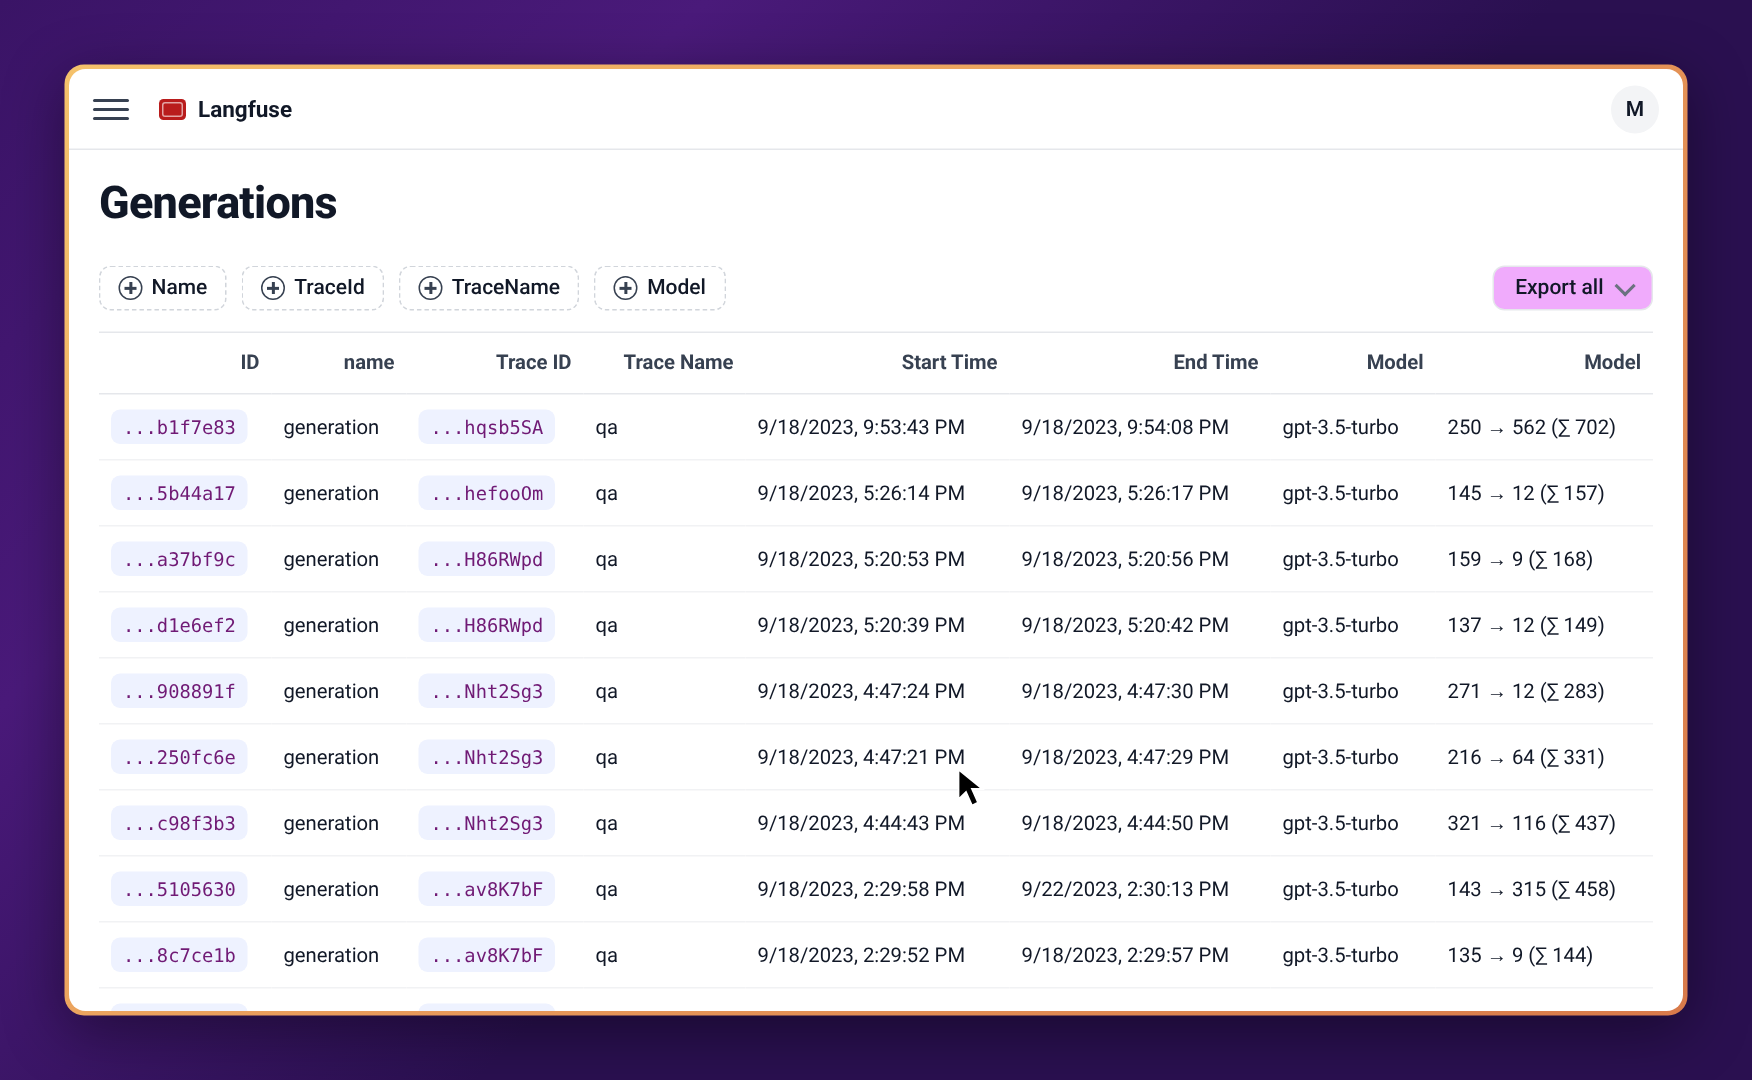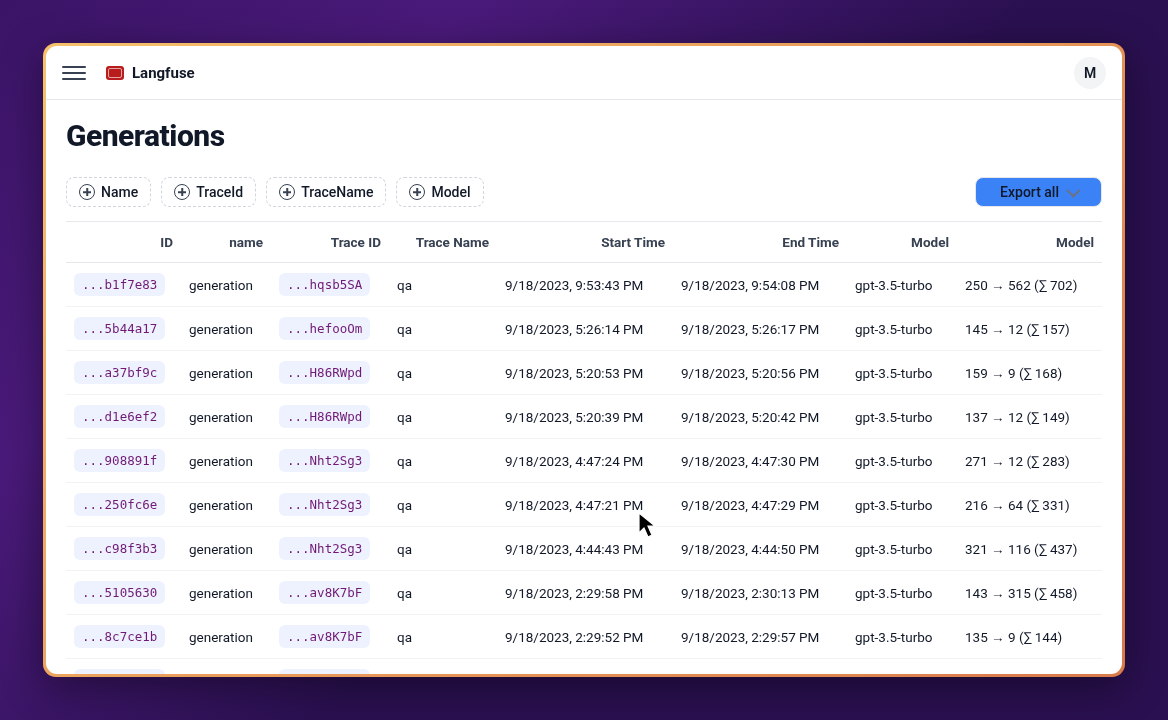--- a/index.html
+++ b/index.html
@@ -56,22 +56,22 @@
     border:1px dashed #d1d5db; border-radius:8px;
     padding: 6px 12px; font-size:14px; color:#111827; font-weight:500;
     background:#fff; cursor:pointer;
   }
   .plus-circle { width:16px; height:16px; border:1.5px solid #374151; border-radius:50%; position:relative; }
   .plus-circle::before, .plus-circle::after { content:""; position:absolute; background:#374151; }
   .plus-circle::before { left:3px; right:3px; top:50%; height:1.5px; transform:translateY(-50%); }
   .plus-circle::after  { top:3px; bottom:3px; left:50%; width:1.5px; transform:translateX(-50%); }
   .export-btn {
     margin-left:auto; display:flex; align-items:center; gap:8px;
-    border:1px solid #e5e7eb; border-radius:8px; padding:6px 24px;
-    font-size:14px; font-weight:500; color:#111827; background:#3b82f6; cursor:pointer;
+    border:1px solid #e5e7eb; border-radius:8px; padding:6px 14px;
+    font-size:14px; font-weight:500; color:#111827; background:#f0abfc; cursor:pointer;
   }
   .chevron-down { width:10px; height:10px; border-right:2px solid #6b7280; border-bottom:2px solid #6b7280; transform: rotate(45deg) translateY(-2px); }
   .table-wrap { flex:1; overflow:hidden; border-top:1px solid #e5e7eb; }
   table { width:100%; border-collapse:collapse; font-size:13.5px; color:#111827; table-layout:fixed; }
   thead th { text-align:right; font-weight:700; color:#374151; padding:12px 8px; border-bottom:1px solid #e5e7eb; }
   tbody td { padding:10px 8px; border-bottom:1px solid #f1f2f4; white-space:nowrap; overflow:hidden; text-overflow:ellipsis; }
   .pill {
     display:inline-block; background:#eef2ff; color:#701a75;
     font-family: ui-monospace, Menlo, Consolas, monospace; font-size:12.5px;
     padding:4px 8px; border-radius:6px; font-weight:500;
@@ -233,21 +233,21 @@
                 <td>9/18/2023, 4:44:50 PM</td>
                 <td>gpt-3.5-turbo</td>
                 <td>321 → 116 (∑ 437)</td>
               </tr>
               <tr>
                 <td><span class="pill">...5105630</span></td>
                 <td>generation</td>
                 <td><span class="pill">...av8K7bF</span></td>
                 <td>qa</td>
                 <td>9/18/2023, 2:29:58 PM</td>
-                <td>9/18/2023, 2:30:13 PM</td>
+                <td>9/22/2023, 2:30:13 PM</td>
                 <td>gpt-3.5-turbo</td>
                 <td>143 → 315 (∑ 458)</td>
               </tr>
               <tr>
                 <td><span class="pill">...8c7ce1b</span></td>
                 <td>generation</td>
                 <td><span class="pill">...av8K7bF</span></td>
                 <td>qa</td>
                 <td>9/18/2023, 2:29:52 PM</td>
                 <td>9/18/2023, 2:29:57 PM</td>

